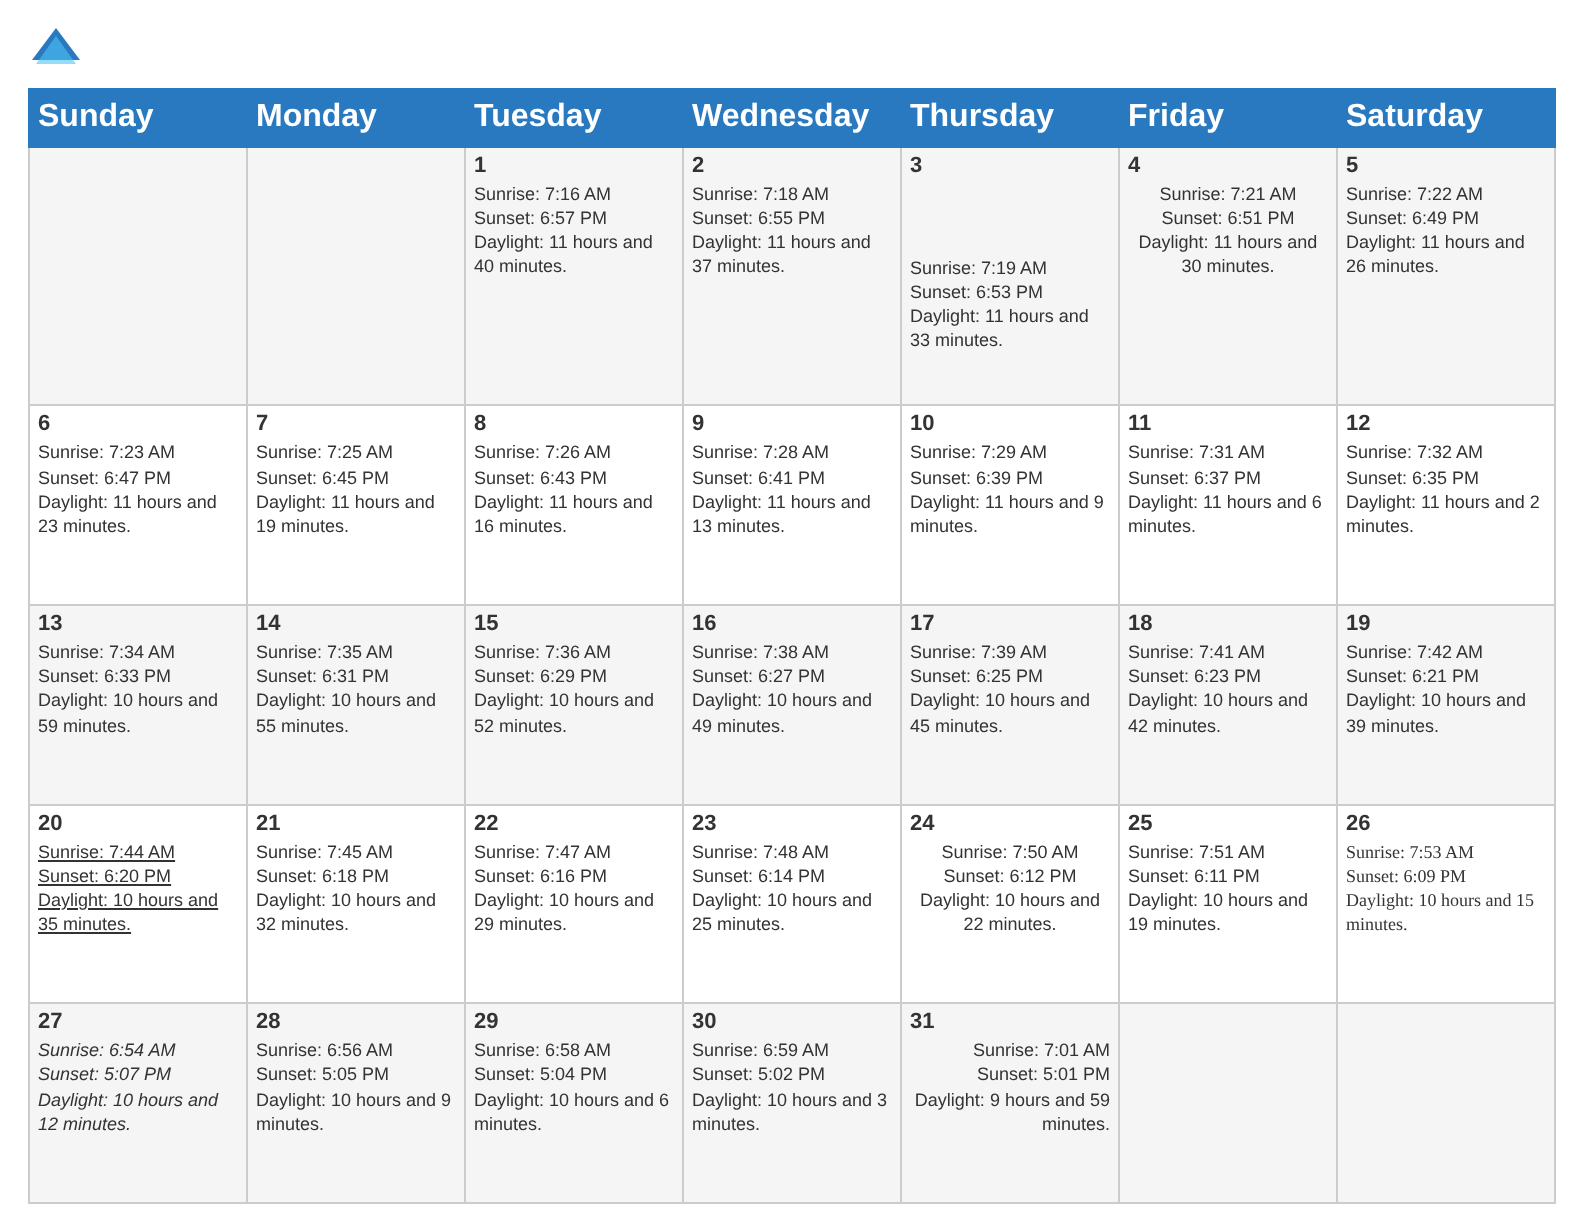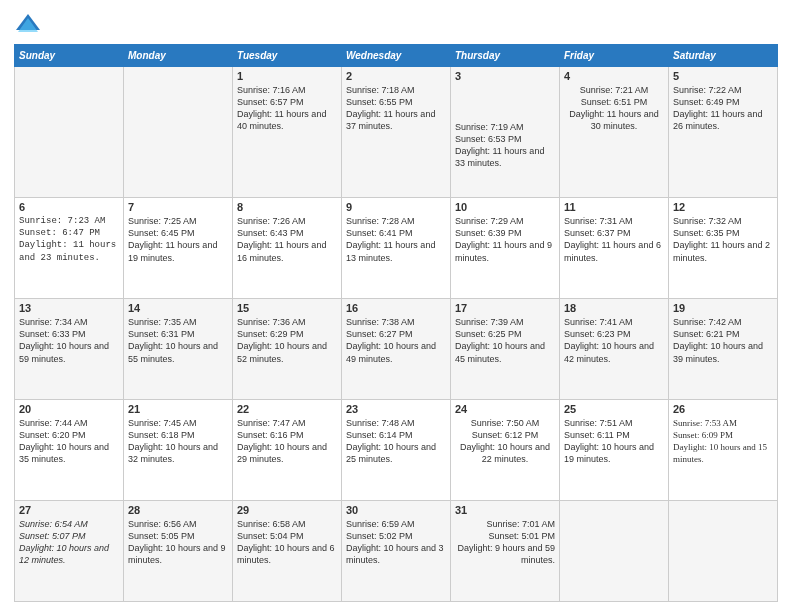--- a/index.html
+++ b/index.html
@@ -60,26 +60,25 @@
       color: #555;
     }
     .calendar-table {
       width: 100%;
       border-collapse: collapse;
       flex: 1;
     }
     .calendar-table th {
       background: #2979c0;
       color: #fff;
-      font-size: 10px;
+      font-size: 16px;
       font-weight: bold;
       padding: 5px 4px;
       text-align: left;
       border: 1px solid #2979c0;
-      font-style: italic;
     }
     .calendar-table td {
       vertical-align: top;
       border: 1px solid #ccc;
       padding: 3px 4px;
       font-size: 9.5px;
       color: #333;
       width: calc(100% / 7);
       height: 82px;
     }
@@ -168,21 +167,21 @@
           <td>
             <span class="day-num">5</span>
             <div class="day-info" style="white-space: pre-line;">Sunrise: 7:22 AM
 Sunset: 6:49 PM
 Daylight: 11 hours and 26 minutes.</div>
           </td>
         </tr>
         <tr>
           <td>
             <span class="day-num">6</span>
-            <div class="day-info" style="white-space: pre-line; font-family: Liberation Mono, monospace;">Sunrise: 7:23 AM
+            <div class="day-info" style="white-space: pre-line;">Sunrise: 7:23 AM
 Sunset: 6:47 PM
 Daylight: 11 hours and 23 minutes.</div>
           </td>
           <td>
             <span class="day-num">7</span>
             <div class="day-info" style="white-space: pre-line;">Sunrise: 7:25 AM
 Sunset: 6:45 PM
 Daylight: 11 hours and 19 minutes.</div>
           </td>
           <td>
@@ -256,21 +255,21 @@
           <td>
             <span class="day-num">19</span>
             <div class="day-info" style="white-space: pre-line;">Sunrise: 7:42 AM
 Sunset: 6:21 PM
 Daylight: 10 hours and 39 minutes.</div>
           </td>
         </tr>
         <tr>
           <td>
             <span class="day-num">20</span>
-            <div class="day-info" style="white-space: pre-line;">Sunrise: 7:44 AM
+            <div class="day-info" style="white-space: pre-line; text-decoration: underline;">Sunrise: 7:44 AM
 Sunset: 6:20 PM
 Daylight: 10 hours and 35 minutes.</div>
           </td>
           <td>
             <span class="day-num">21</span>
             <div class="day-info" style="white-space: pre-line;">Sunrise: 7:45 AM
 Sunset: 6:18 PM
 Daylight: 10 hours and 32 minutes.</div>
           </td>
           <td>

